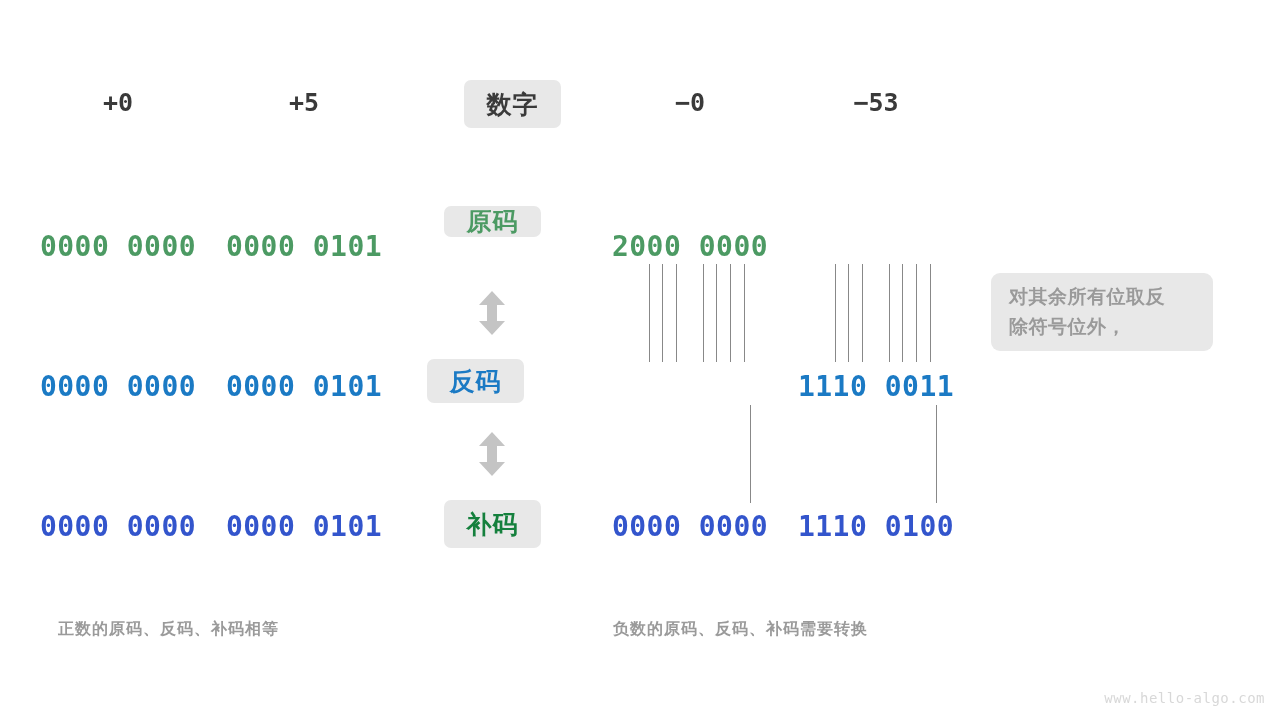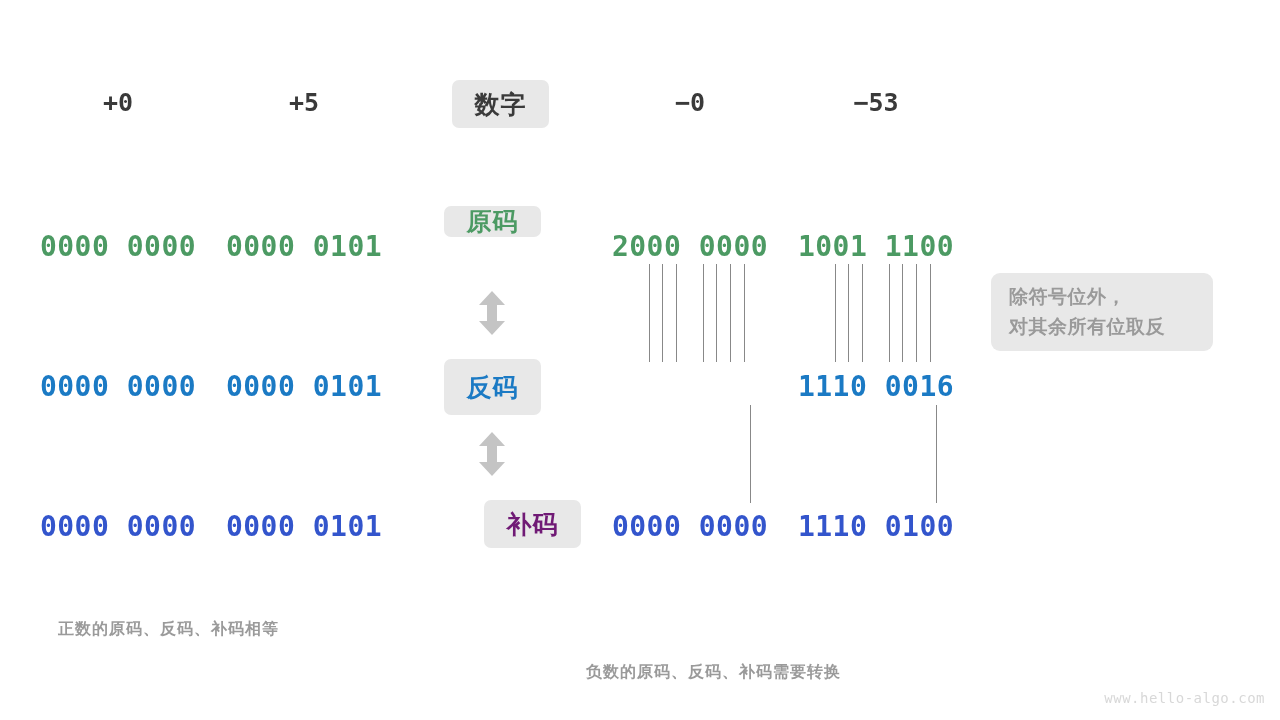--- a/index.html
+++ b/index.html
@@ -58,21 +58,21 @@
     display: flex;
     align-items: center;
     justify-content: center;
     font-size: 25px;
     font-weight: bold;
     letter-spacing: 1px;
   }
   .chip.dark   { color: #3a3a3a; }
   .chip.green  { color: #4c9a63; }
   .chip.blue   { color: #1b7ac4; }
-  .chip.indigo { color: #701a75; margin-left: 40px; }
+  .chip.indigo { color: #15803d; }
 
   
   .dbl-arrow {
     position: absolute;
     width: 34px;
     height: 46px;
   }
   .dbl-arrow svg { display: block; }
 
   
@@ -123,44 +123,43 @@
 </style>
 </head>
 <body>
 
 <div class="stage">
 
   <div class="cell num-label" style="left:48px; top:88px; width:140px;">+0</div>
 
   <div class="cell num-label" style="left:234px; top:88px; width:140px;">+5</div>
 
-  <div class="chip dark" style="left:452px; top:80px; width:97px; height:48px;text-align:center;">数字</div>
+  <div class="chip dark" style="left:464px; top:80px; width:97px; height:48px;text-align:center;">数字</div>
 
   <div class="cell num-label" style="left:620px; top:88px; width:140px;">−0</div>
 
   <div class="cell num-label" style="left:806px; top:88px; width:140px;">−53</div>
 
   <div class="cell bits green" style="left:28px; top:230px; width:180px;">0000 0000</div>
 
   <div class="cell bits green" style="left:214px; top:230px; width:180px;">0000 0101</div>
 
   <div class="chip green" style="left:444px; top:206px; width:97px; height:31px;font-family:Liberation Serif, serif;">原码</div>
 
   <div class="cell bits green" style="left:600px; top:230px; width:180px;">2000 0000</div>
 
-  <div class="cell bits green" style="left:786px; top:230px; width:180px;">1001 1100</div>
 
   <div class="cell bits blue" style="left:28px; top:370px; width:180px;">0000 0000</div>
 
   <div class="cell bits blue" style="left:214px; top:370px; width:180px;">0000 0101</div>
 
-  <div class="chip blue" style="left:444px; top:359px; width:97px; height:56px;">反码</div>
-
-
-  <div class="cell bits blue" style="left:786px; top:370px; width:180px;">1110 0016</div>
+  <div class="chip blue" style="left:427px; top:359px; width:97px; height:44px;">反码</div>
+
+
+  <div class="cell bits blue" style="left:786px; top:370px; width:180px;">1110 0011</div>
 
   <div class="cell bits indigo" style="left:28px; top:510px; width:180px;">0000 0000</div>
 
   <div class="cell bits indigo" style="left:214px; top:510px; width:180px;">0000 0101</div>
 
   <div class="chip indigo" style="left:444px; top:500px; width:97px; height:48px;">补码</div>
 
   <div class="cell bits indigo" style="left:600px; top:510px; width:180px;">0000 0000</div>
 
   <div class="cell bits indigo" style="left:786px; top:510px; width:180px;">1110 0100</div>
@@ -190,24 +189,24 @@
   <div class="conn" style="left:862px;  top:264px; height:98px;"></div>
   <div class="conn" style="left:889px;  top:264px; height:98px;"></div>
   <div class="conn" style="left:902px;  top:264px; height:98px;"></div>
   <div class="conn" style="left:916px;  top:264px; height:98px;"></div>
   <div class="conn" style="left:930px;  top:264px; height:98px;"></div>
 
   <div class="conn" style="left:750px; top:405px; height:98px;"></div>
   <div class="conn" style="left:936px; top:405px; height:98px;"></div>
 
   <div class="note" style="left:991px; top:273px; width:222px; height:78px;">
+    <span>对其余所有位取反</span>
     <span>除符号位外，</span>
-    <span>对其余所有位取反</span>
   </div>
 
 
   <div class="caption" style="left:58px; top:619px;">正数的原码、反码、补码相等</div>
 
-  <div class="caption" style="left:586px; top:619px;margin-top:43px;">负数的原码、反码、补码需要转换</div>
+  <div class="caption" style="left:613px; top:619px;">负数的原码、反码、补码需要转换</div>
 
   <div class="watermark">www.hello-algo.com</div>
 
 </div>
 
 </body></html>

